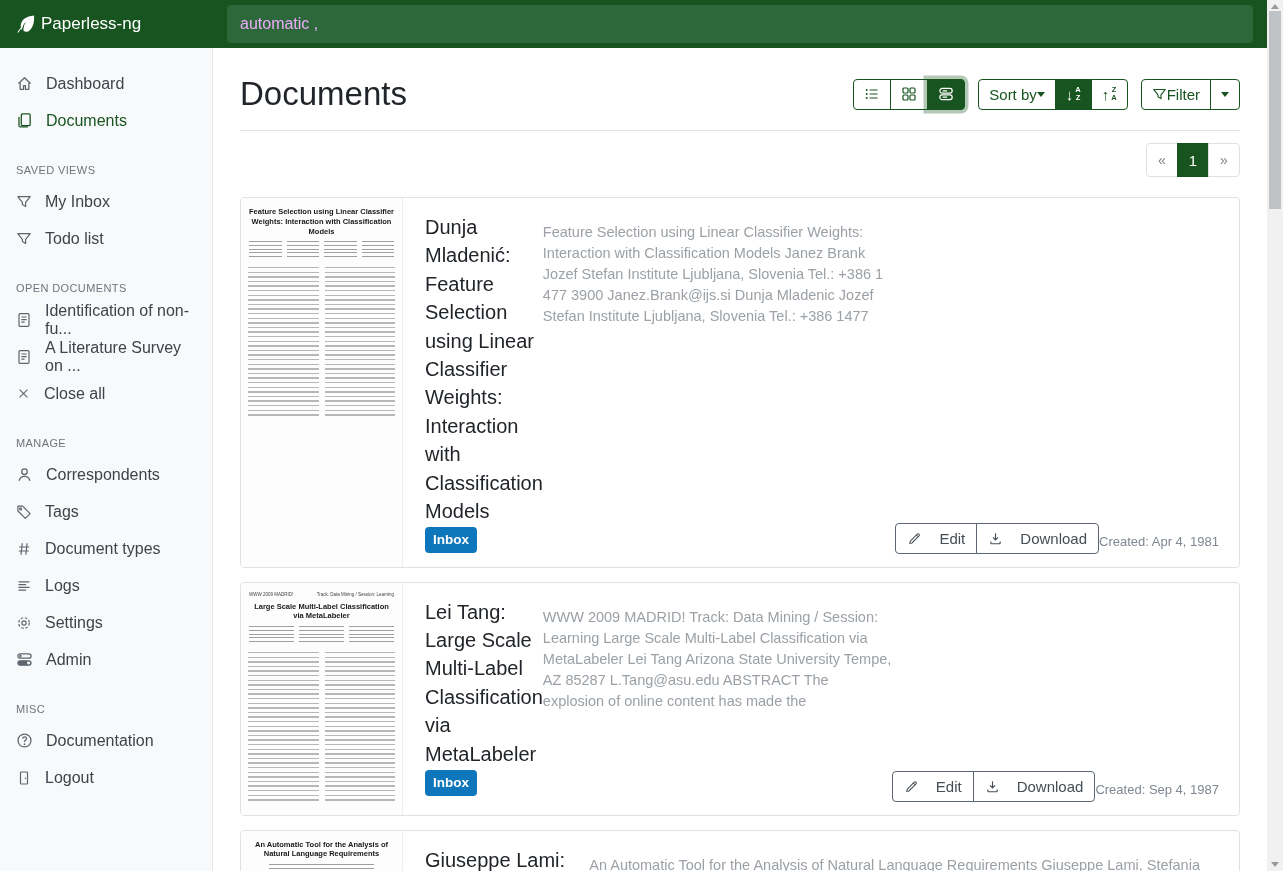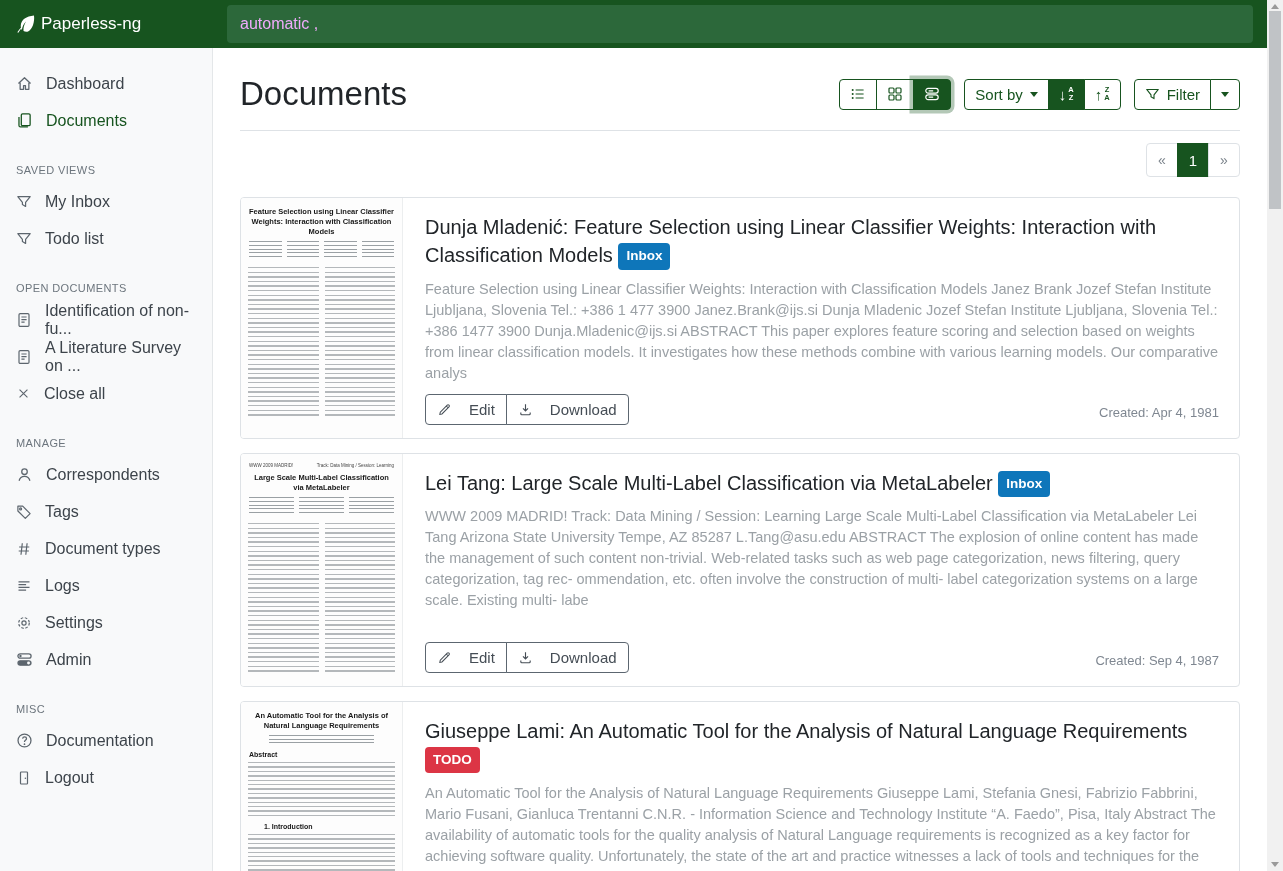--- a/index.html
+++ b/index.html
@@ -35,21 +35,21 @@
   .ic svg{display:block}
 
   .main{flex:1;padding:0 27px;overflow:hidden;min-width:0}
   .page-header{padding-top:22px;display:flex;justify-content:space-between;align-items:center}
   .page-header h1{margin:0;font-size:33px;font-weight:400;color:#212529;line-height:48px}
   .controls{display:flex;align-items:center;gap:13px}
   hr{border:none;border-top:1px solid #dee2e6;margin:12px 0 0}
 
   
   .btn-group{display:inline-flex}
-  .btn{display:inline-flex;align-items:center;justify-content:center;gap:7px;height:31px;
+  .btn{display:inline-flex;align-items:center;justify-content:center;height:31px;
        background:#fff;border:1px solid var(--green);color:var(--green);font-size:15px;
        padding:0 10px;margin-left:-1px;cursor:pointer;font-family:inherit}
   .btn-group .btn:first-child{margin-left:0;border-radius:4px 0 0 4px}
   .btn-group .btn:last-child{border-radius:0 4px 4px 0}
   .btn.solid{background:var(--green);color:#fff;border-color:var(--green)}
   .btn.focus-ring{box-shadow:0 0 0 3.5px var(--green-ring);border-radius:4px;z-index:2;position:relative}
   .caret{width:0;height:0;border-left:4.5px solid transparent;border-right:4.5px solid transparent;
          border-top:5px solid currentColor;display:inline-block}
   .sort-ic{display:inline-flex;align-items:center;gap:2px}
   .sort-ic .arrow{font-size:15px;line-height:1}
@@ -79,21 +79,21 @@
   .tcol{flex:1;height:152px;background:repeating-linear-gradient(to bottom,#b4b8bb 0 1.4px,transparent 1.4px 4.6px)}
   .auth-line{width:72%;margin:0 auto 7px;height:9px;
              background:repeating-linear-gradient(to bottom,#9aa0a4 0 1px,transparent 1px 3.6px)}
   .t3-label{font-size:7px;font-weight:700;margin:3px 1px 4px;color:#181818}
   .t3-lines{height:56px;margin-bottom:5px;
             background:repeating-linear-gradient(to bottom,#b4b8bb 0 1.3px,transparent 1.3px 4.4px)}
   .t3-intro{font-size:7px;font-weight:700;margin:2px 0 4px 16px;color:#181818}
   .t3-lines2{height:72px;
             background:repeating-linear-gradient(to bottom,#b4b8bb 0 1.3px,transparent 1.3px 4.4px)}
 
-  .doc-body{flex:1;min-width:0;padding:15px 20px 13px 22px;display:flex;flex-direction:column}
+  .doc-body{flex:1;min-width:0;padding:15px 20px 13px 22px;display:flex;flex-direction:row}
   .doc-title{margin:0;font-size:20px;font-weight:400;line-height:1.42;color:var(--title);cursor:pointer}
   .badge{display:inline-block;padding:3px 8px 4px;border-radius:4px;color:#fff;font-size:13.5px;
          font-weight:700;vertical-align:2px;white-space:nowrap;cursor:pointer}
   .doc-desc{margin:9px 0 0;font-size:14.5px;line-height:1.45;color:var(--desc);max-height:106px;overflow:hidden}
   .doc-footer{margin-top:auto;padding-top:10px;display:flex;justify-content:space-between;align-items:flex-end}
   .action-group{display:inline-flex}
   .abtn{display:inline-flex;align-items:center;gap:17px;height:31px;padding:0 11px;background:transparent;
         border:1px solid var(--action-border);color:var(--action-text);font-size:15px;margin-left:-1px;
         cursor:pointer;font-family:inherit}
   .abtn:first-child{margin-left:0;border-radius:4px 0 0 4px}

